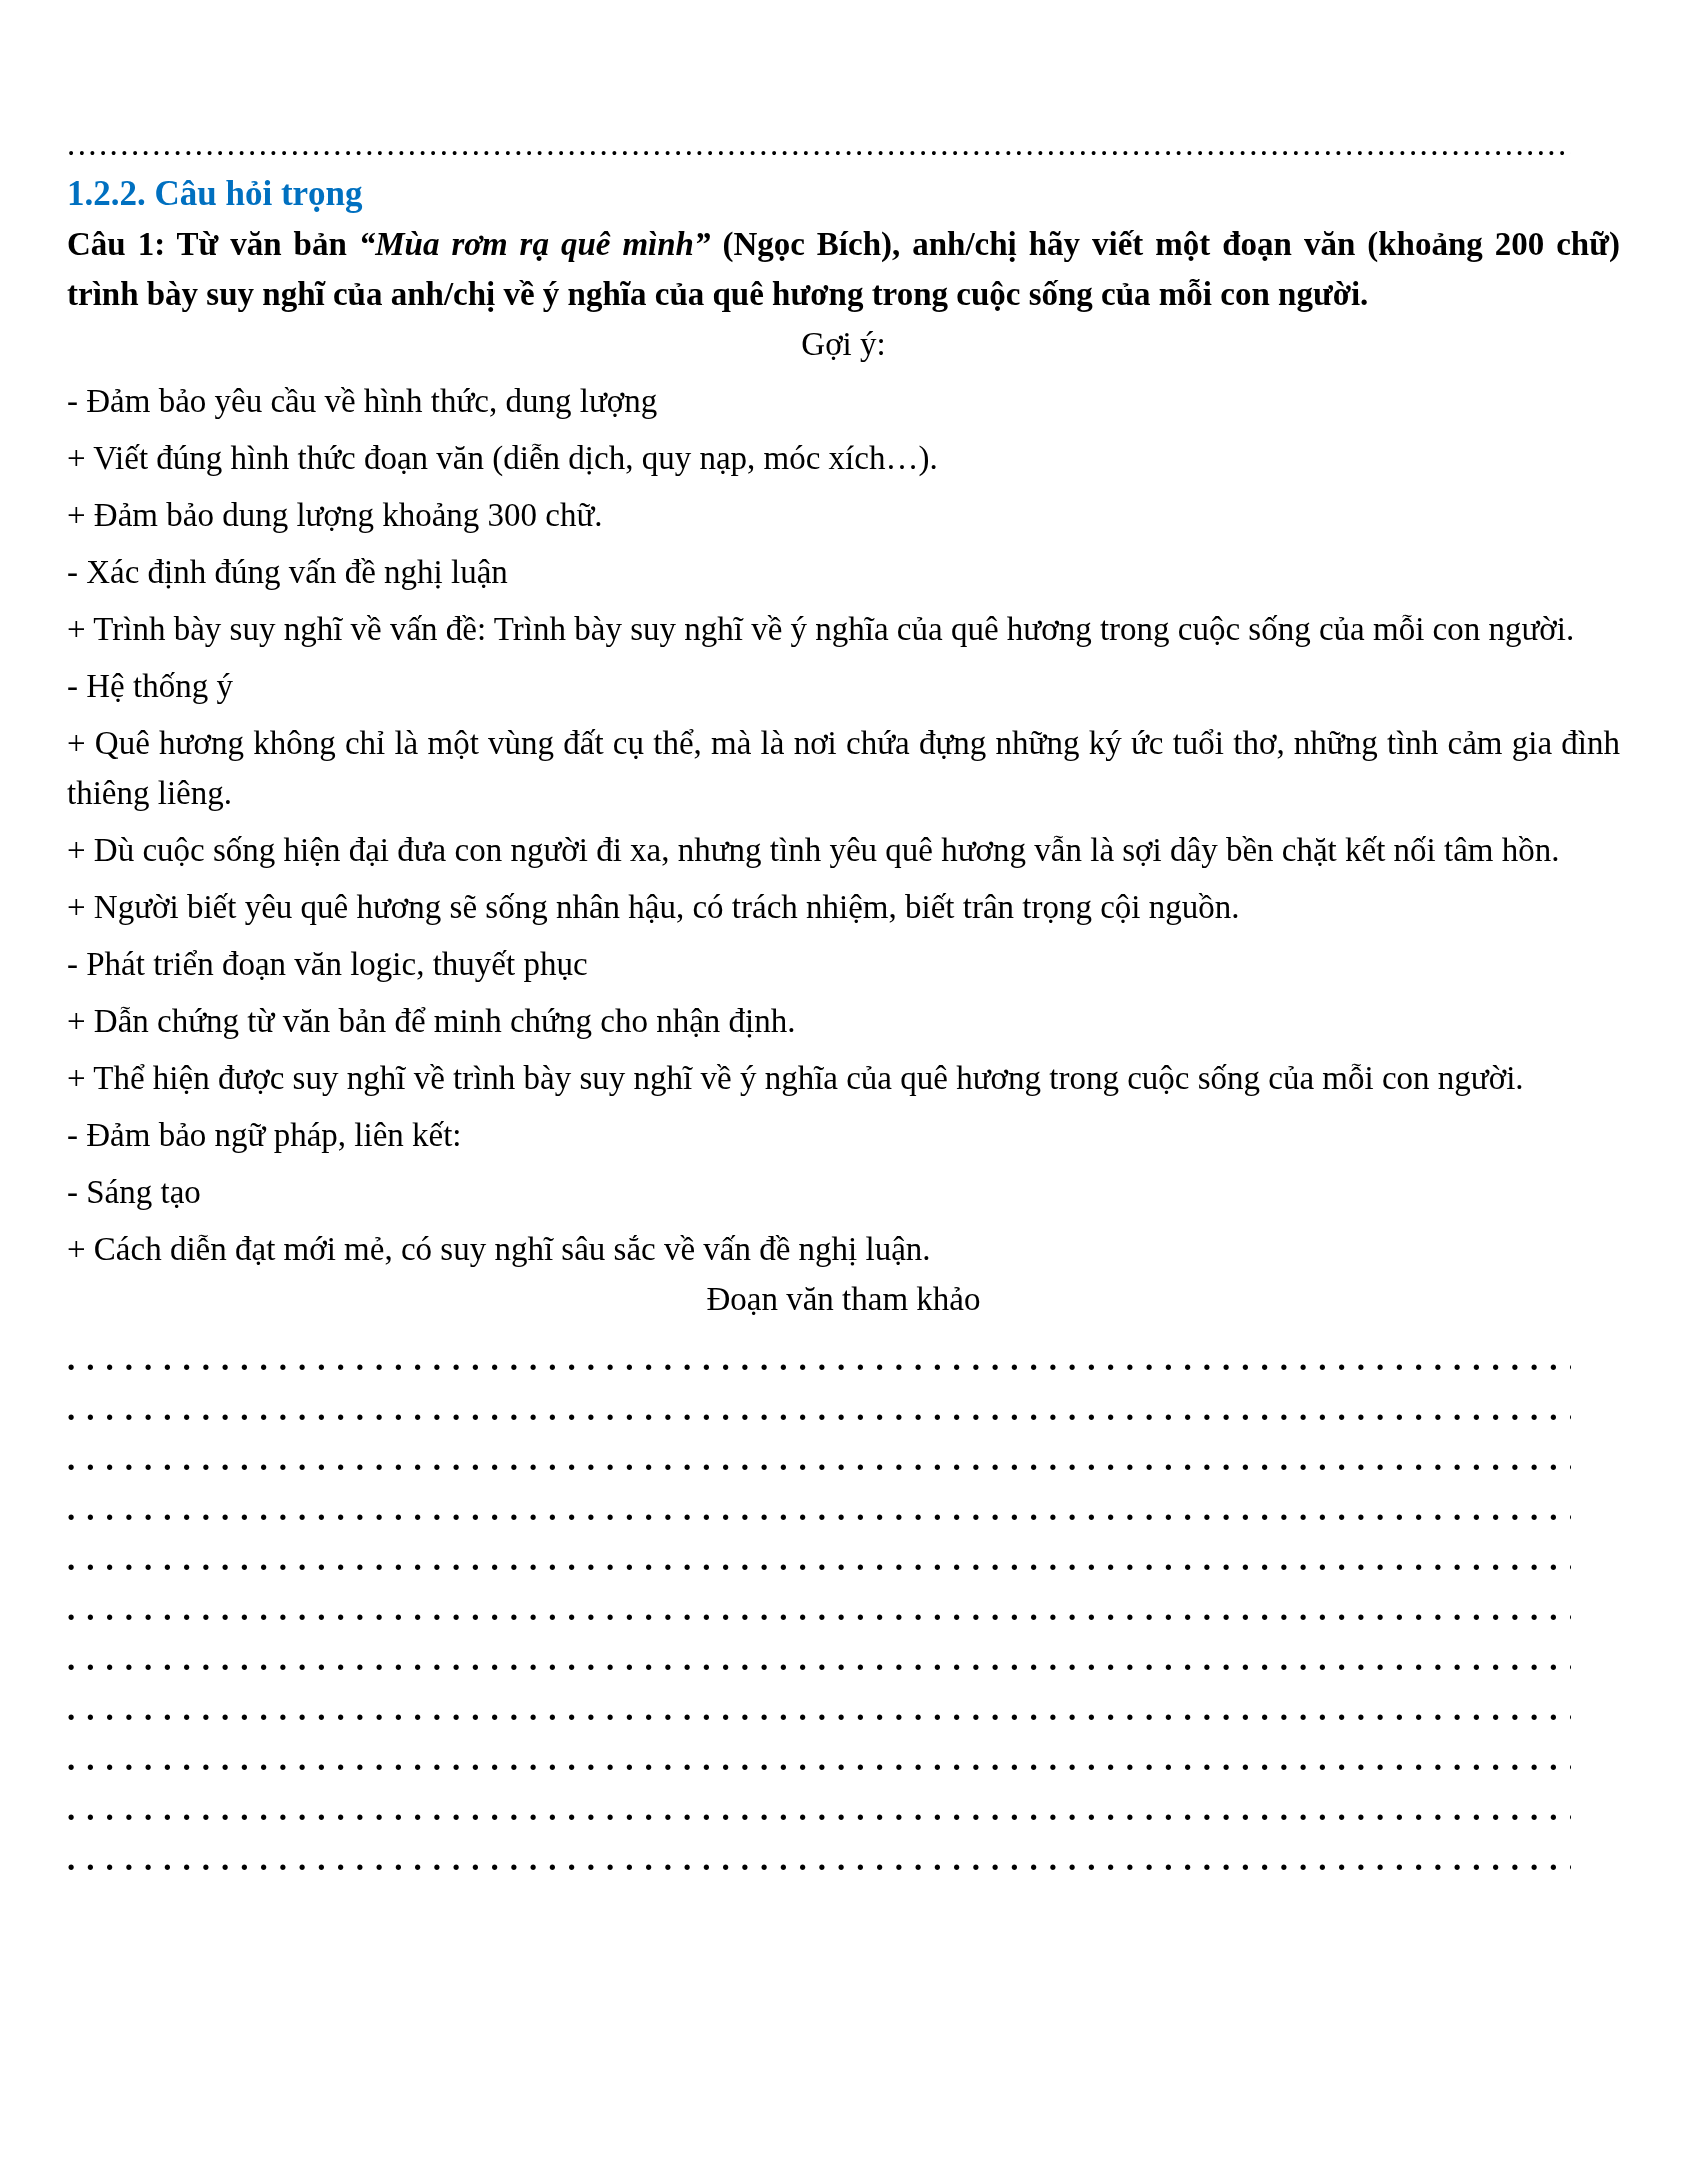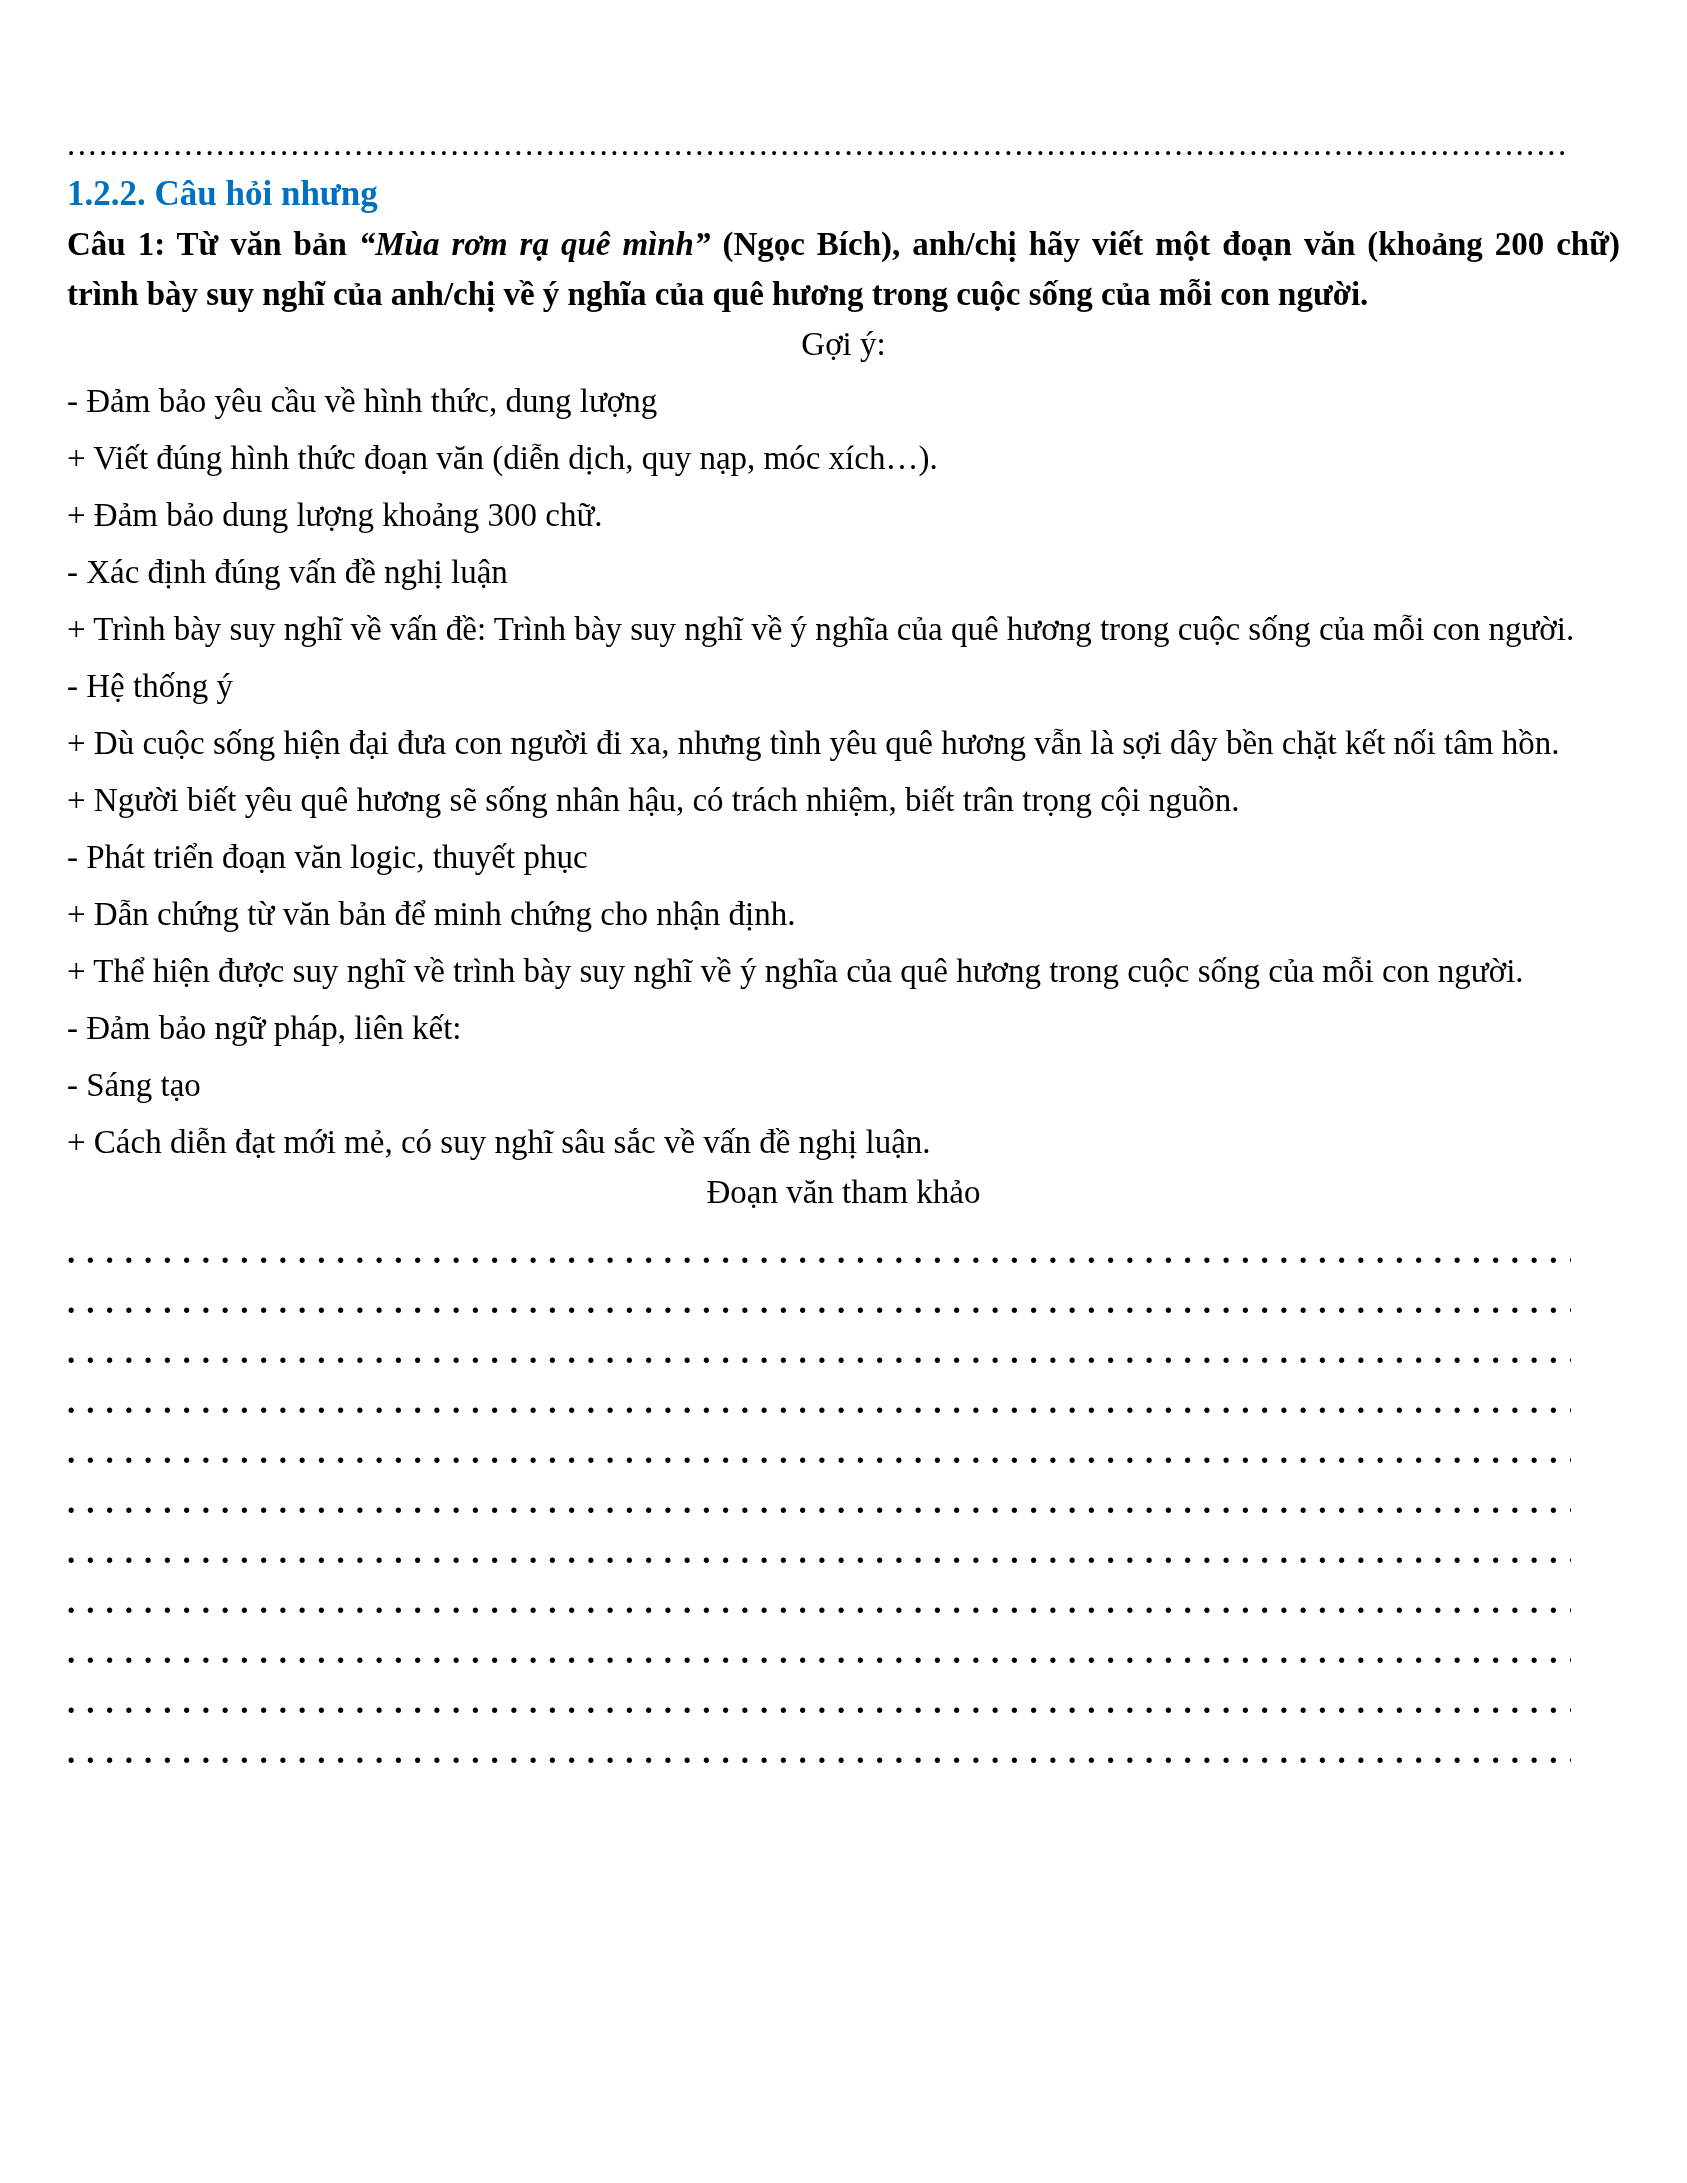--- a/index.html
+++ b/index.html
@@ -63,35 +63,36 @@
     margin-top: 9.5px;
   }
 </style>
 </head>
 <body>
 
 <div class="page">
 
   <div class="dots-line dots-dense">........................................................................................................................................................</div>
 
-  <p class="section-heading" style="color: rgb(0, 112, 192);">1.2.2. Câu hỏi nhưng</p>
+  <p class="section-heading" style="color: rgb(0, 112, 192);">1.2.2. Câu hỏi trọng</p>
 
   <p class="question">
     <span>Câu 1: Từ văn bản </span><span class="work-title">“Mùa rơm rạ quê mình”</span><span> (Ngọc Bích), anh/chị hãy viết một đoạn văn (khoảng 200 chữ) trình bày suy nghĩ của anh/chị về ý nghĩa của quê hương trong cuộc sống của mỗi con người.</span>
   </p>
 
   <p class="center-bold">Gợi ý:</p>
 
   <div>
     <p class="hint">- Đảm bảo yêu cầu về hình thức, dung lượng</p>
     <p class="hint">+ Viết đúng hình thức đoạn văn (diễn dịch, quy nạp, móc xích…).</p>
     <p class="hint">+ Đảm bảo dung lượng khoảng 300 chữ.</p>
     <p class="hint">- Xác định đúng vấn đề nghị luận</p>
     <p class="hint">+ Trình bày suy nghĩ về vấn đề: Trình bày suy nghĩ về ý nghĩa của quê hương trong cuộc sống của mỗi con người.</p>
     <p class="hint">- Hệ thống ý</p>
+    <p class="hint">+ Quê hương không chỉ là một vùng đất cụ thể, mà là nơi chứa đựng những ký ức tuổi thơ, những tình cảm gia đình thiêng liêng.</p>
     <p class="hint">+ Dù cuộc sống hiện đại đưa con người đi xa, nhưng tình yêu quê hương vẫn là sợi dây bền chặt kết nối tâm hồn.</p>
     <p class="hint">+ Người biết yêu quê hương sẽ sống nhân hậu, có trách nhiệm, biết trân trọng cội nguồn.</p>
     <p class="hint">- Phát triển đoạn văn logic, thuyết phục</p>
     <p class="hint">+ Dẫn chứng từ văn bản để minh chứng cho nhận định.</p>
     <p class="hint">+ Thể hiện được suy nghĩ về trình bày suy nghĩ về ý nghĩa của quê hương trong cuộc sống của mỗi con người.</p>
     <p class="hint">- Đảm bảo ngữ pháp, liên kết:</p>
     <p class="hint">- Sáng tạo</p>
     <p class="hint">+ Cách diễn đạt mới mẻ, có suy nghĩ sâu sắc về vấn đề nghị luận.</p>
   </div>
 

